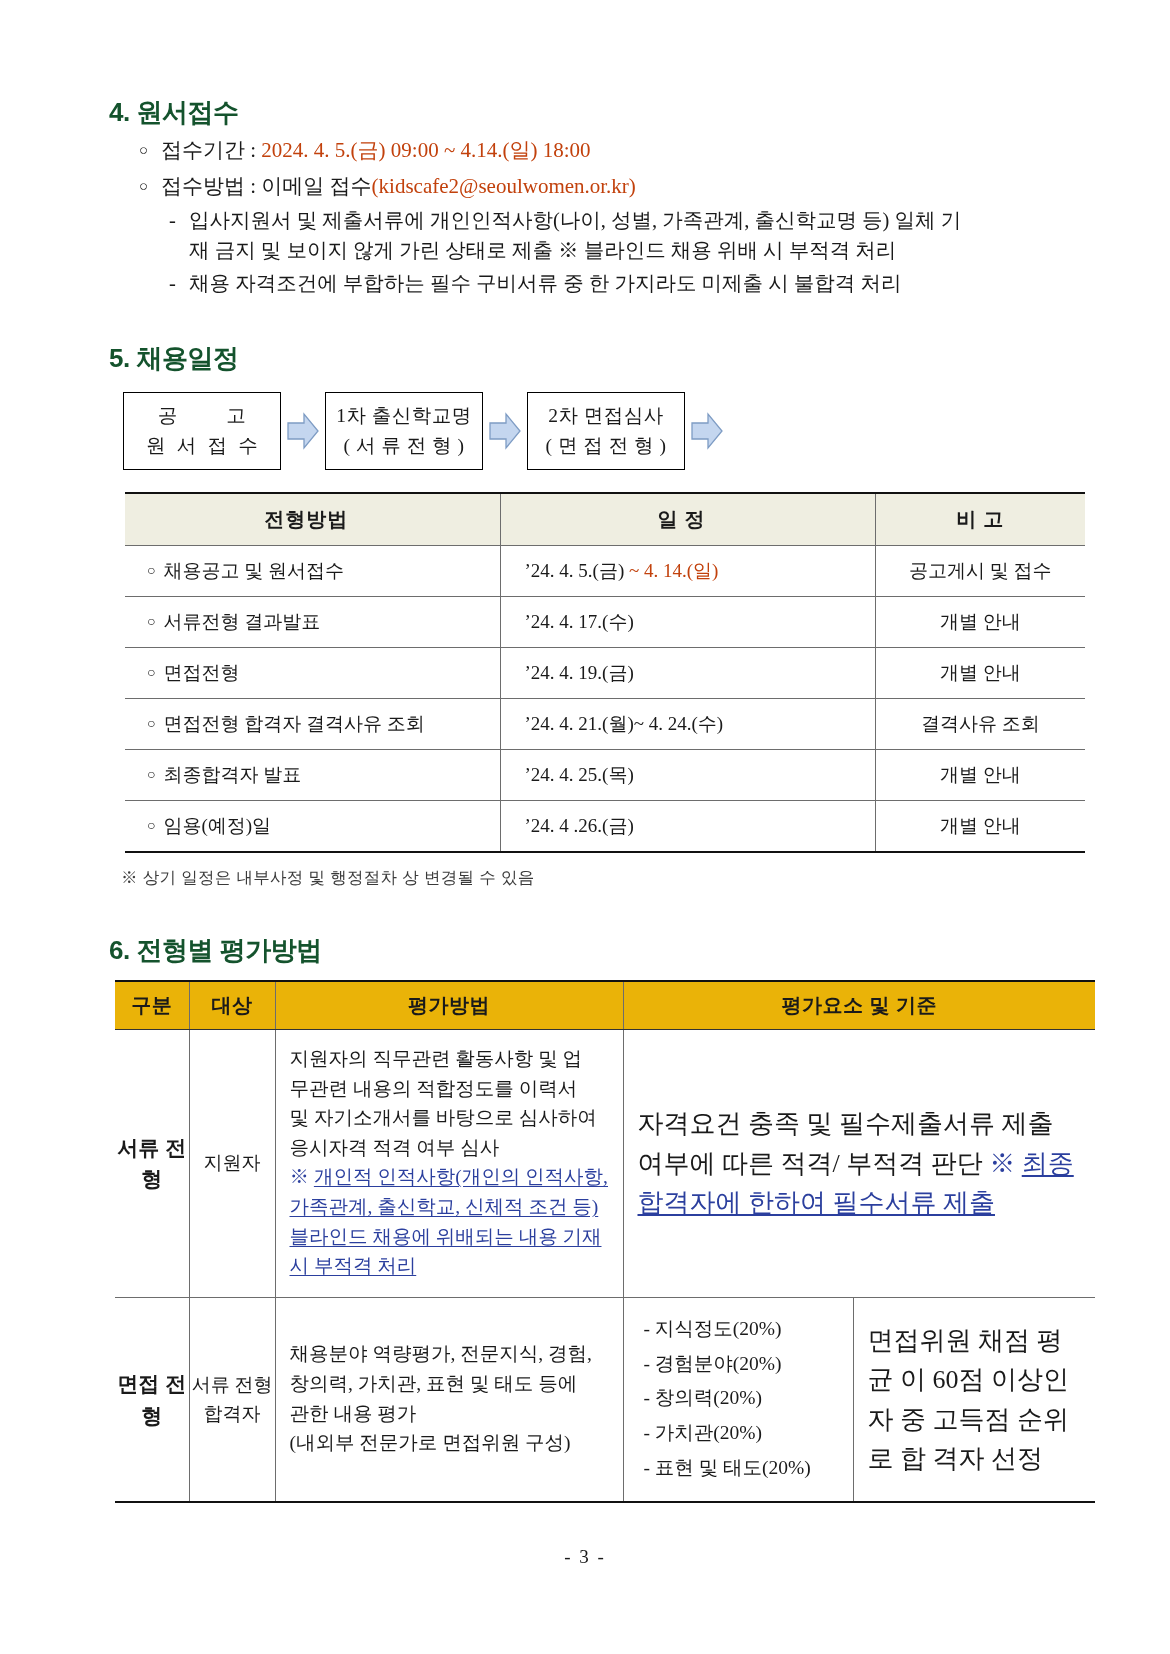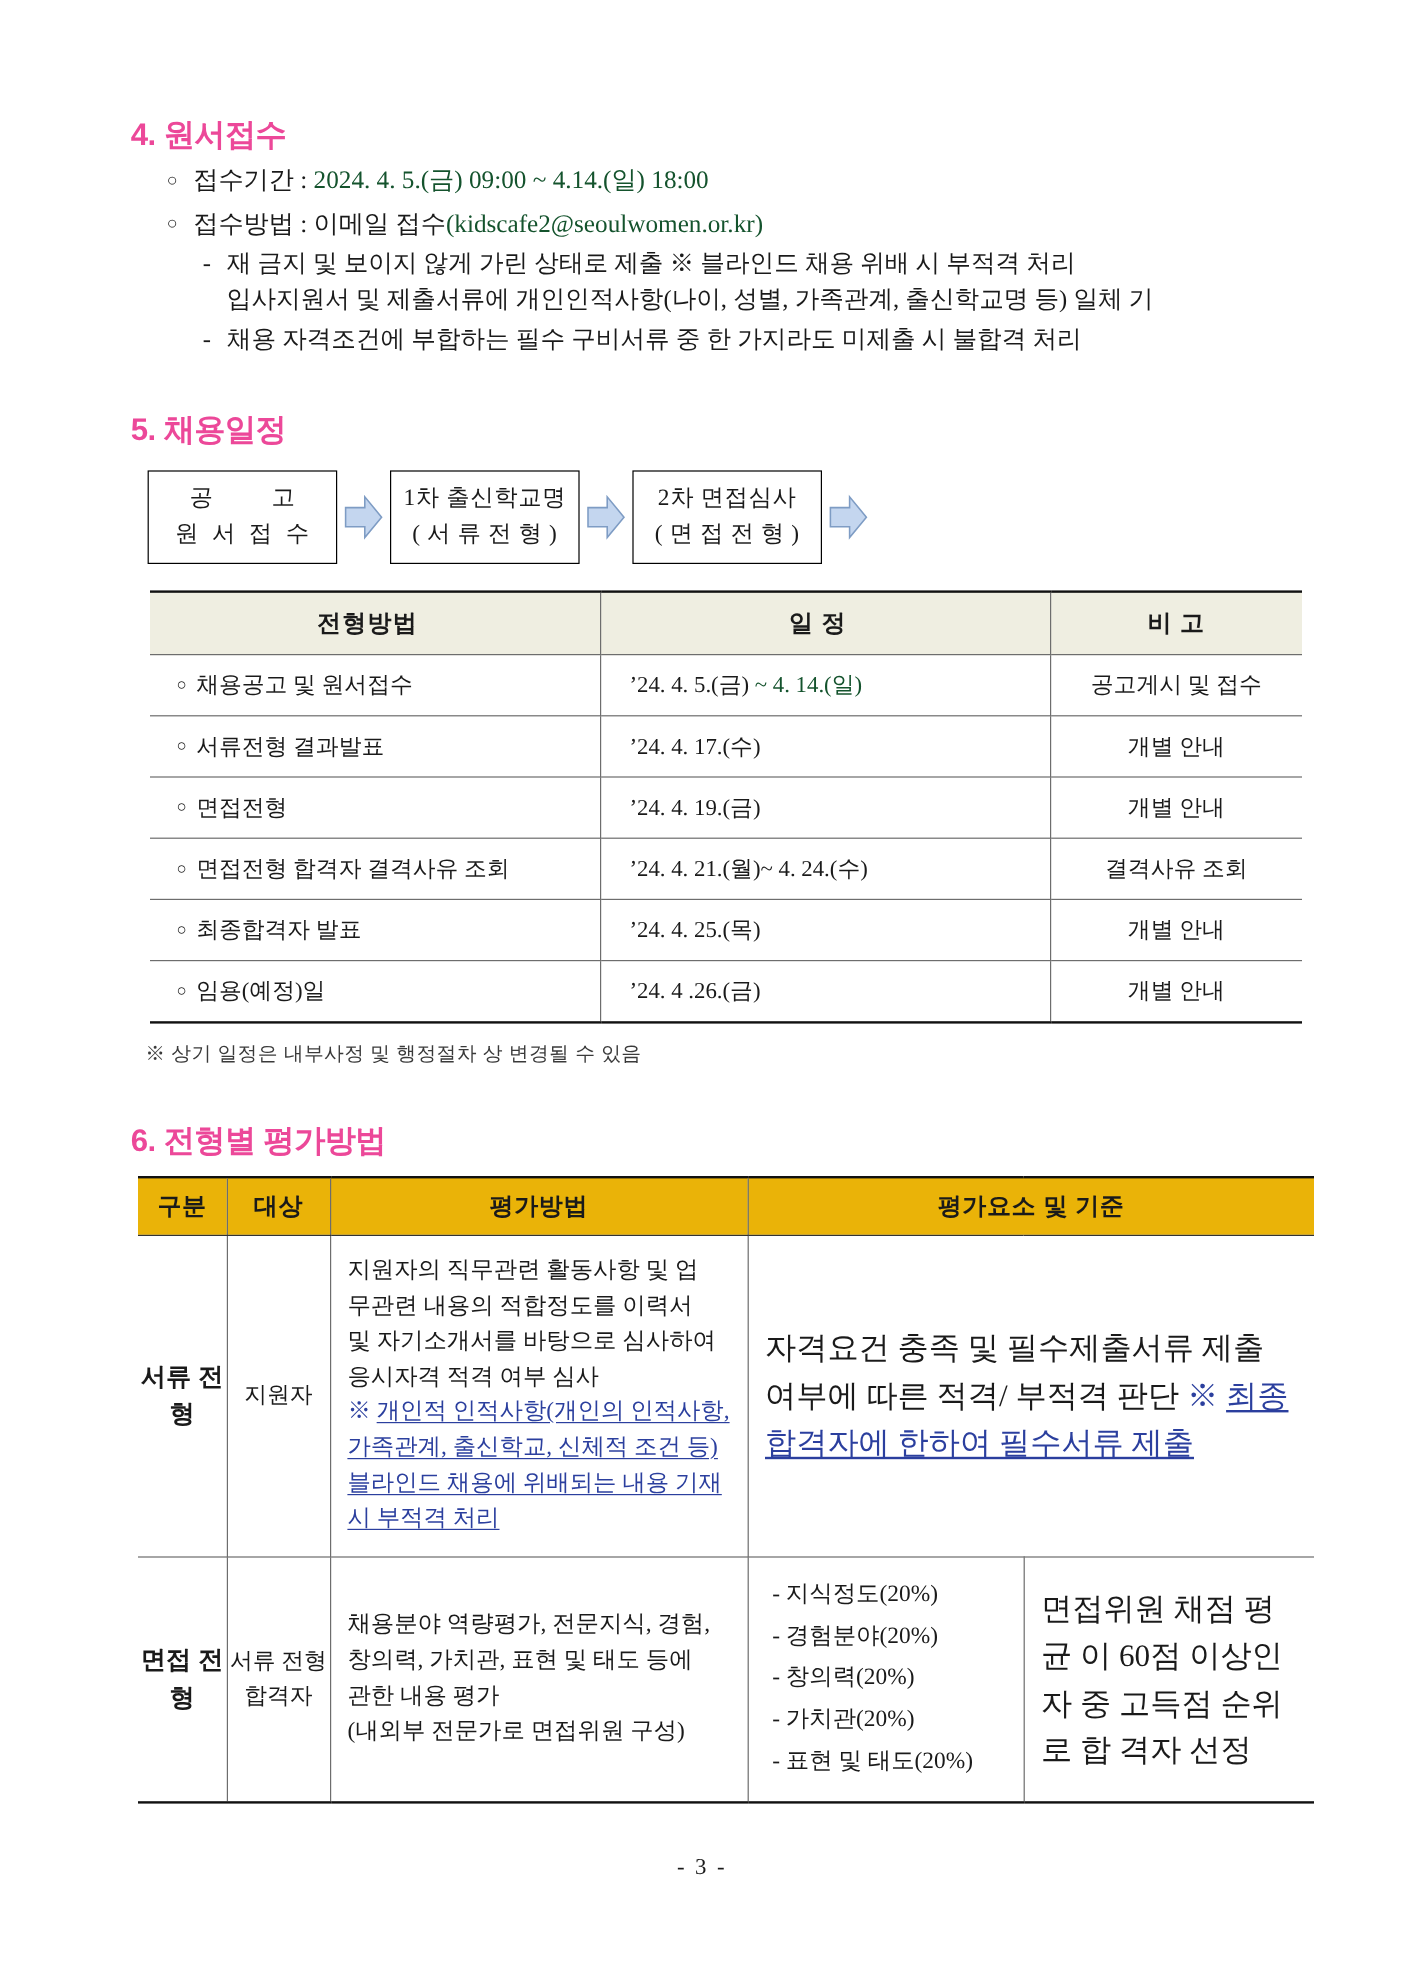--- a/index.html
+++ b/index.html
@@ -13,30 +13,30 @@
     overflow:hidden;
   }
   .page { position:absolute; inset:0; padding:95px 95px 0 95px; }
 
   
   .sec-head {
     font-family:"Liberation Sans", sans-serif;
     font-weight:bold;
     font-size:26px;
     letter-spacing:-0.5px;
-    color:#ec4899;
+    color:#14532d;
     margin:0 0 6px 14px;
   }
   #sec5-head { margin-top:42px; }
   #sec6-head { margin-top:44px; }
 
   
   .lvl1 { margin:6px 0 0 44px; font-size:21px; line-height:1.42; white-space:nowrap; }
   .lvl1 .mk { display:inline-block; width:22px; font-size:15px; vertical-align:2px; }
-  .blue { color:#14532d; }
+  .blue { color:#c2410c; }
   .lvl2 { margin:4px 0 0 74px; font-size:20.5px; line-height:1.46; }
   .lvl2 .mk { display:inline-block; width:20px; }
   .lvl2 .txt { display:inline-block; width:855px; vertical-align:top; text-indent:0; }
   .lvl2 .txt .l2 { display:block; margin-left:0; }
 
   
   .flow { display:flex; align-items:stretch; margin:16px 0 0 28px; }
   .fbox {
     border:1.6px solid #000;
     width:158px; height:78px;
@@ -141,21 +141,21 @@
 
   <div class="lvl1">
     <span class="mk">○</span><span>접수기간 : </span><span class="blue">2024. 4. 5.(금) 09:00 ~ 4.14.(일) 18:00</span>
   </div>
 
   <div class="lvl1">
     <span class="mk">○</span><span>접수방법 : 이메일 접수</span><span class="blue">(kidscafe2@seoulwomen.or.kr)</span>
   </div>
 
   <div class="lvl2">
-    <span class="mk">-</span><span class="txt"><span class="l2">재 금지 및 보이지 않게 가린 상태로 제출 ※ 블라인드 채용 위배 시 부적격 처리</span><span class="l2">입사지원서 및 제출서류에 개인인적사항(나이, 성별, 가족관계, 출신학교명 등) 일체 기</span></span>
+    <span class="mk">-</span><span class="txt"><span class="l2">입사지원서 및 제출서류에 개인인적사항(나이, 성별, 가족관계, 출신학교명 등) 일체 기</span><span class="l2">재 금지 및 보이지 않게 가린 상태로 제출 ※ 블라인드 채용 위배 시 부적격 처리</span></span>
   </div>
 
   <div class="lvl2">
     <span class="mk">-</span><span class="txt"><span class="l2">채용 자격조건에 부합하는 필수 구비서류 중 한 가지라도 미제출 시 불합격 처리</span></span>
   </div>
 
   <h2 class="sec-head" id="sec5-head">5. 채용일정</h2>
 
   <div class="flow">
     <div class="fbox">

